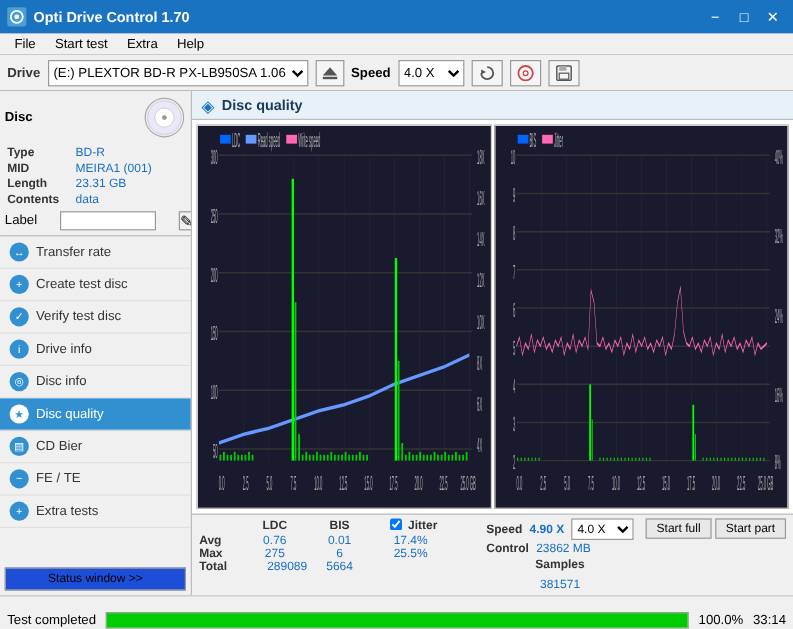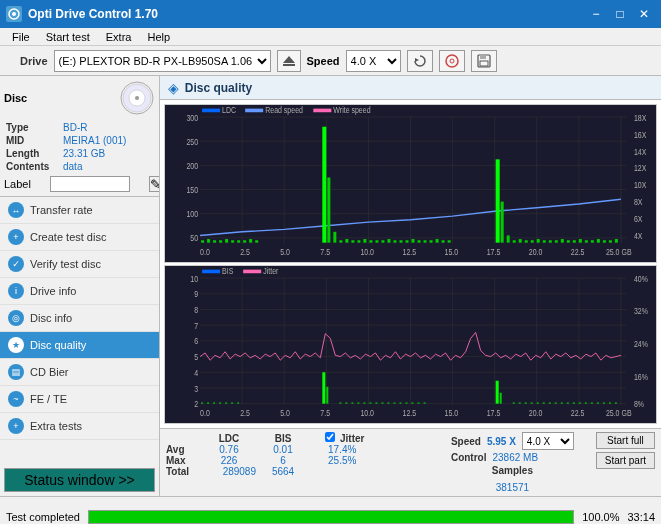--- a/index.html
+++ b/index.html
@@ -14,21 +14,21 @@
     .title-bar-btn { width: 22px; height: 20px; background: transparent; border: none; color: white; cursor: pointer; font-size: 12px; display: flex; align-items: center; justify-content: center; }
     
     
     .menu-bar { background: #f0f0f0; border-bottom: 1px solid #ccc; display: flex; align-items: center; padding: 2px 4px; height: 18px; }
     .menu-item { padding: 2px 8px; cursor: pointer; font-size: 11px; color: #000; }
     
     
     .main-layout { display: flex; height: calc(524px - 28px - 22px - 30px - 24px); }
     
     
-    .drive-bar { background: #f0f0f0; border-bottom: 1px solid #bbb; display: flex; align-items: center; padding: 3px 20px; height: 30px; gap: 6px; }
+    .drive-bar { background: #f0f0f0; border-bottom: 1px solid #bbb; display: flex; align-items: center; padding: 3px 6px; height: 30px; gap: 6px; }
     .drive-label { font-size: 11px; font-weight: bold; color: #333; }
     .drive-select { height: 22px; font-size: 11px; border: 1px solid #999; background: white; min-width: 180px; }
     .eject-btn { width: 24px; height: 22px; border: 1px solid #999; background: #f5f5f5; cursor: pointer; display: flex; align-items: center; justify-content: center; }
     .speed-label { font-size: 11px; font-weight: bold; }
     .speed-select { height: 22px; font-size: 11px; border: 1px solid #999; background: white; width: 55px; }
     .toolbar-btn { width: 26px; height: 22px; border: 1px solid #999; background: #f5f5f5; cursor: pointer; display: flex; align-items: center; justify-content: center; font-size: 14px; }
     
     
     .sidebar { width: 160px; min-width: 160px; background: #f0f0f0; border-right: 1px solid #bbb; display: flex; flex-direction: column; overflow: hidden; }
     
@@ -45,32 +45,32 @@
     
     
     .nav-items { display: flex; flex-direction: column; flex: 1; }
     .nav-item { display: flex; align-items: center; gap: 6px; padding: 5px 8px; cursor: pointer; color: #333; font-size: 11px; border-bottom: 1px solid #e0e0e0; }
     .nav-item.active { background: #3390d0; color: white; }
     .nav-item-icon { width: 16px; height: 16px; border-radius: 50%; display: flex; align-items: center; justify-content: center; font-size: 9px; flex-shrink: 0; }
     .nav-item:not(.active) .nav-item-icon { background: #3390d0; color: white; }
     .nav-item.active .nav-item-icon { background: white; color: #3390d0; }
     
     
-    .status-window-btn { margin: 4px; padding: 3px 8px; border: 1px solid #999; background: #0f766e; cursor: pointer; font-size: 14px; text-align: center; }
+    .status-window-btn { margin: 4px; padding: 3px 8px; border: 1px solid #999; background: #1d4ed8; cursor: pointer; font-size: 10px; text-align: center; }
     
     
     .content-area { flex: 1; display: flex; flex-direction: column; background: white; overflow: hidden; }
     
     
     .dq-header { background: #e8f0f8; border-bottom: 1px solid #bbb; display: flex; align-items: center; padding: 3px 8px; gap: 6px; height: 24px; }
     .dq-icon { color: #1a73c1; font-size: 14px; }
     .dq-title { font-size: 12px; font-weight: bold; color: #1a3a5c; }
     
     
-    .charts-container { flex: 1; display: flex; flex-direction: column; padding: 4px; gap: 2px; overflow: hidden; }
+    .charts-container { flex: 1; display: flex; flex-direction: row; padding: 4px; gap: 2px; overflow: hidden; }
     
     
     .chart-area { flex: 1; border: 1px solid #ccc; background: #1a1a2e; position: relative; overflow: hidden; }
     
     
     .status-bar { height: 41px; background: #f0f0f0; border-top: 1px solid #bbb; display: flex; align-items: center; padding: 0 6px; gap: 8px; font-size: 11px; }
     .progress-bar-container { flex: 1; height: 14px; background: white; border: 1px solid #999; }
     .progress-bar-fill { height: 100%; background: #00cc00; }
     
     
@@ -487,56 +487,56 @@
             <tbody>
               <tr>
                 <td style="color:#333; font-weight:bold;">Avg</td>
                 <td style="text-align:center; color:#1a6fc4;">0.76</td>
                 <td style="text-align:center; color:#1a6fc4;">0.01</td>
                 <td></td>
                 <td colspan="2" style="text-align:center; color:#1a6fc4;">17.4%</td>
               </tr>
               <tr>
                 <td style="color:#333; font-weight:bold;">Max</td>
-                <td style="text-align:center; color:#1a6fc4;">226</td>
+                <td style="text-align:center; color:#1a6fc4;">275</td>
                 <td style="text-align:center; color:#1a6fc4;">6</td>
                 <td></td>
                 <td colspan="2" style="text-align:center; color:#1a6fc4;">25.5%</td>
               </tr>
               <tr>
                 <td style="color:#333; font-weight:bold;">Total</td>
                 <td style="text-align:right; color:#1a6fc4;">289089</td>
                 <td style="text-align:center; color:#1a6fc4;">5664</td>
                 <td></td>
                 <td></td>
                 <td></td>
               </tr>
             </tbody>
           </table>
         </div>
 
         <div style="margin-left:8px; font-size:10px;">
           <div style="display:flex; gap:6px; align-items:center; margin-bottom:2px;">
             <span style="color:#333; font-weight:bold;">Speed</span>
-            <span style="color:#1a6fc4; font-weight:bold;">5.95 X</span>
+            <span style="color:#1a6fc4; font-weight:bold;">4.90 X</span>
             <select style="height:18px; font-size:10px; border:1px solid #999; background:white; width:52px;">
               <option>4.0 X</option>
             </select>
           </div>
           <div style="display:flex; gap:6px; align-items:center; margin-bottom:2px;">
             <span style="color:#333; font-weight:bold;">Control</span>
             <span style="color:#1a6fc4;">23862 MB</span>
           </div>
           <div style="display:flex; gap:6px; align-items:center;flex-direction:column;">
             <span style="color:#333; font-weight:bold;">Samples</span>
             <span style="color:#1a6fc4;">381571</span>
           </div>
         </div>
 
-        <div style="display:flex; flex-direction:column; gap:3px; margin-left:20px;justify-content:space-between;">
+        <div style="display:flex; gap:3px; margin-left:8px;justify-content:space-between;">
           <button class="start-btn">Start full</button>
           <button class="start-btn">Start part</button>
         </div>
       </div>
     </div>
   </div>
 </div>
 
 <div class="status-bar">
   <span>Test completed</span>

